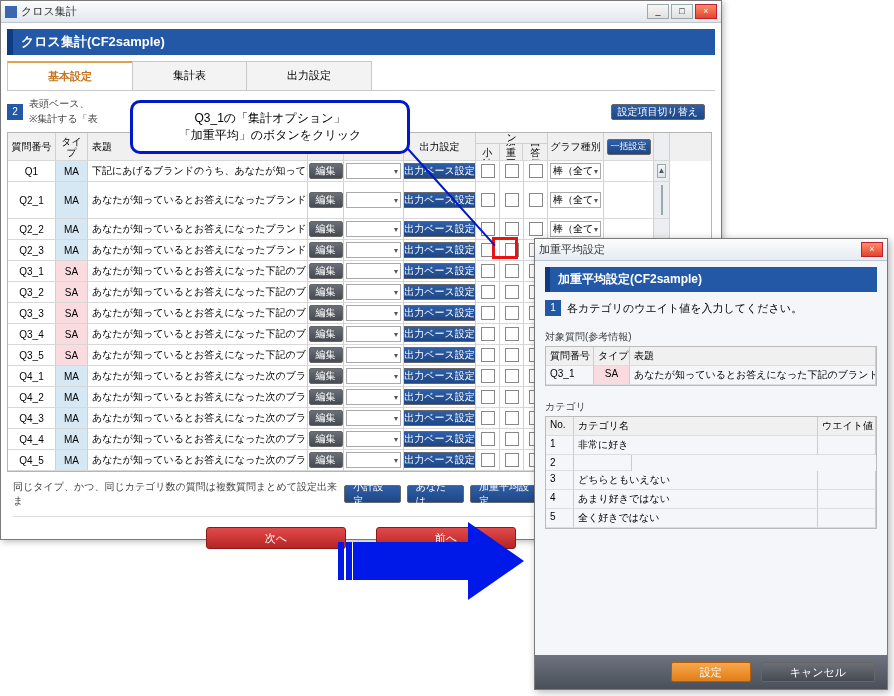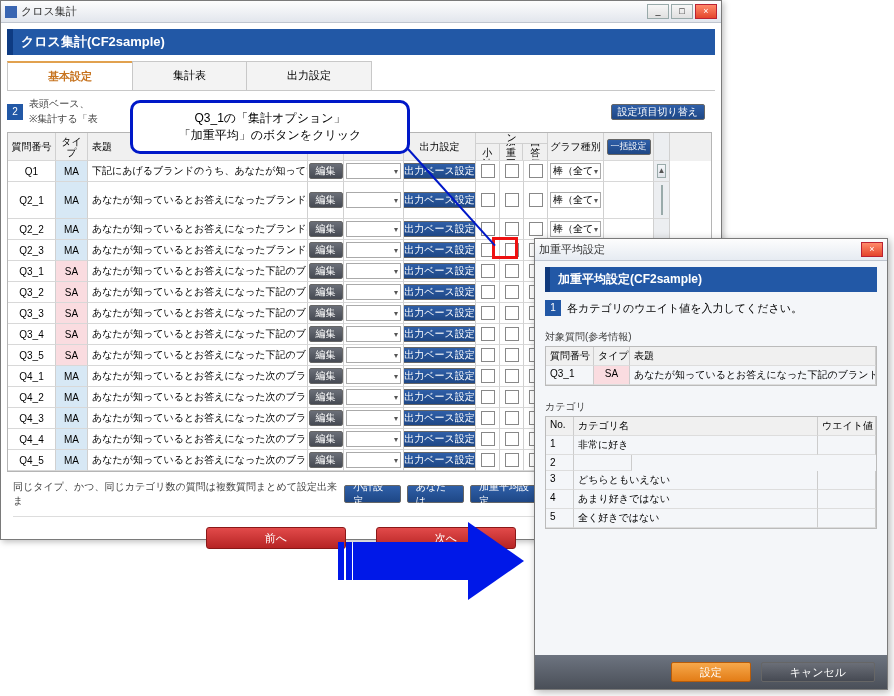--- a/index.html
+++ b/index.html
@@ -641,22 +641,22 @@
       <div class="footer-btns" style="margin-left:auto">
         <div class="btn darkblue">小計設定</div>
         <div class="btn darkblue">あなたは</div>
         <div class="btn darkblue">加重平均設定</div>
         <div class="btn darkblue">加重平均解除</div>
         <div class="btn darkblue">回答個数設定</div>
       </div>
     </div>
 
     <div class="nav-btns">
+      <div class="nav-btn">次へ</div>
       <div class="nav-btn">前へ</div>
-      <div class="nav-btn">次へ</div>
     </div>
   </div>
 </div>
 
 <div class="red-box" style="left:492px; top:237px; width:26px; height:22px;"></div>
 
 <div class="callout">
   <div>
     <span>Q3_1の「集計オプション」</span><br>
     <span>「加重平均」のボタンをクリック</span>

